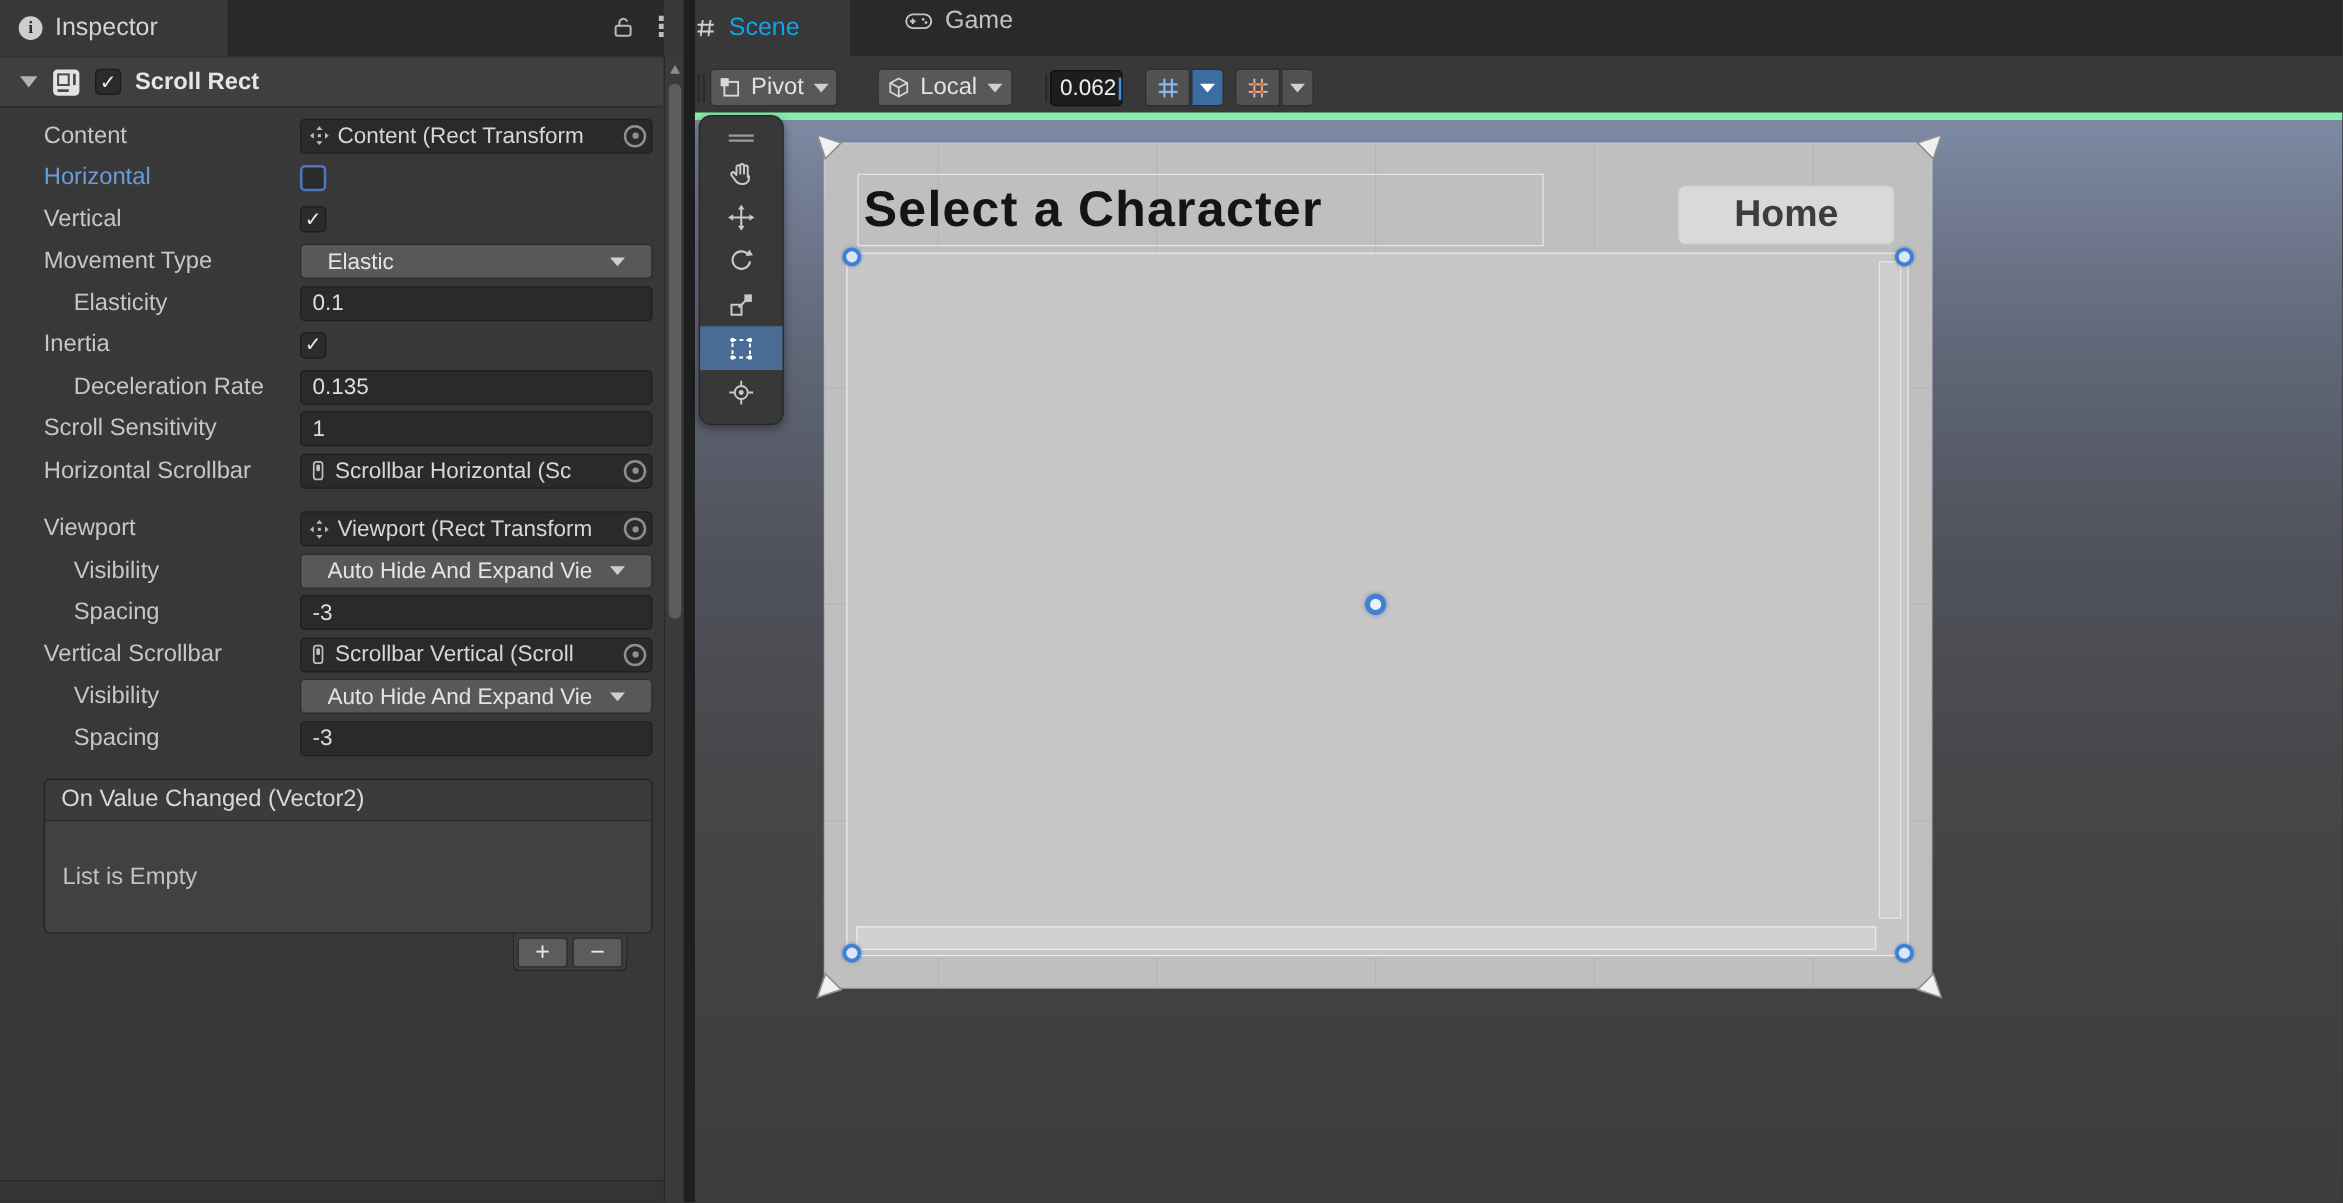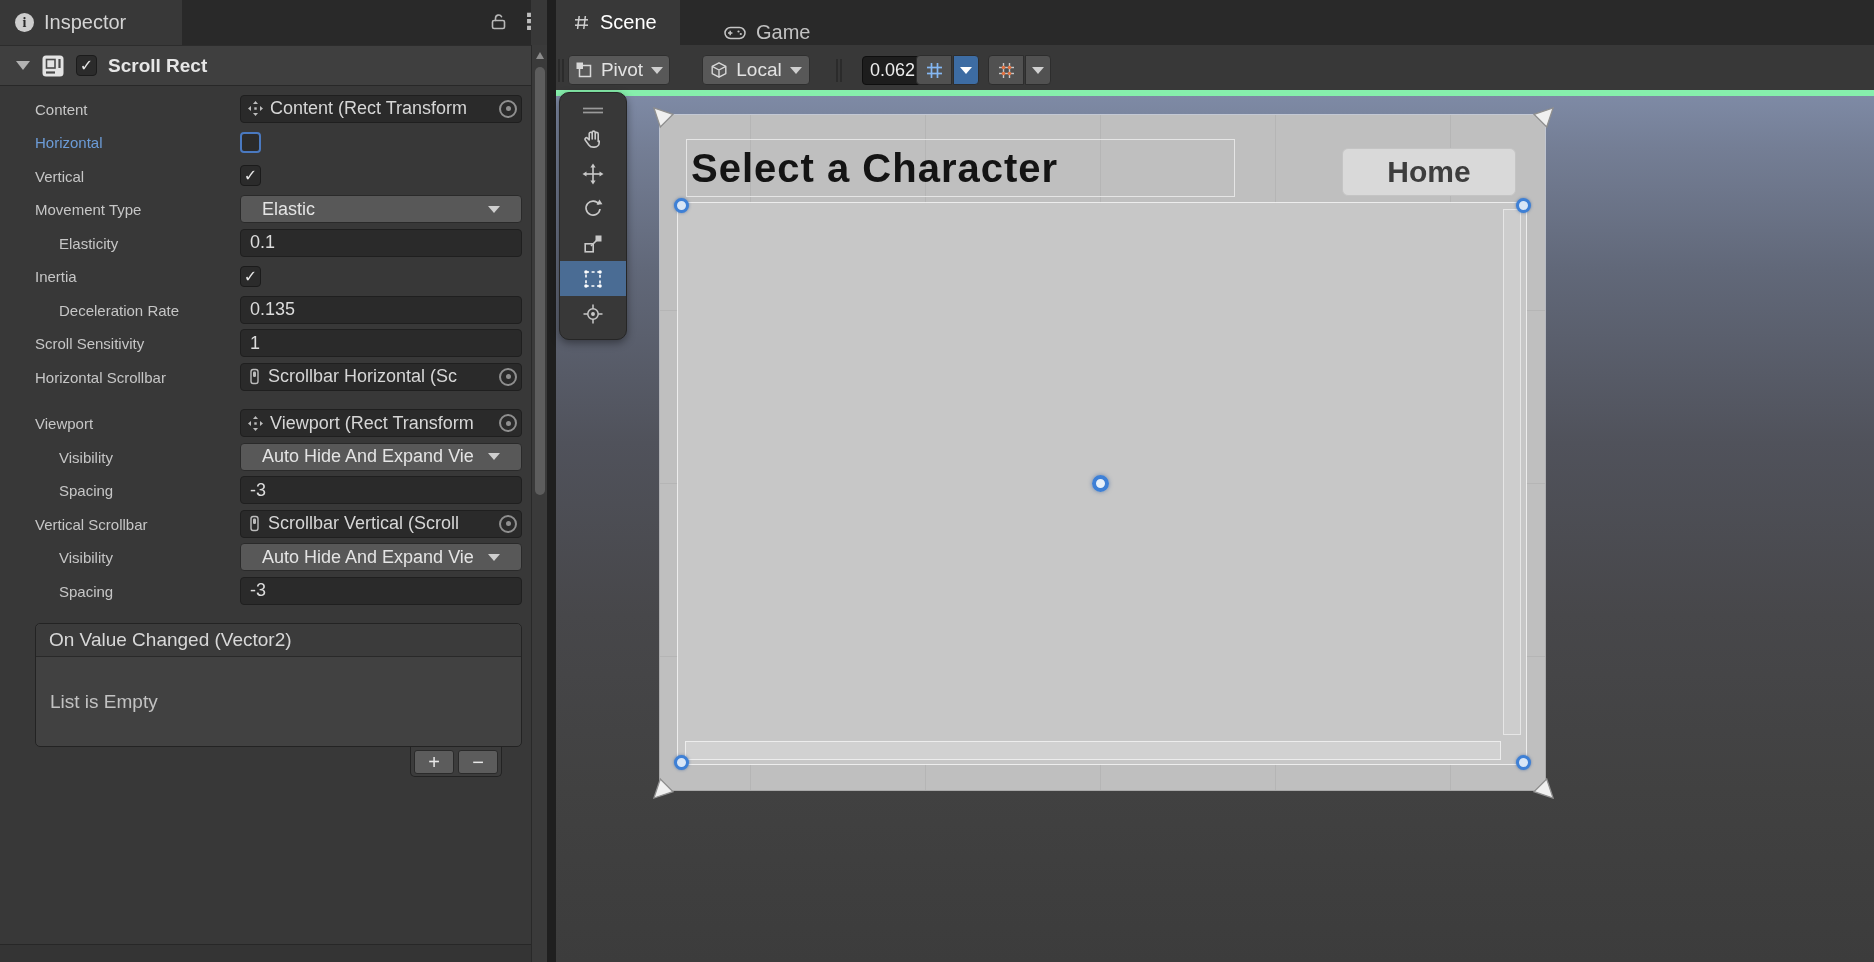--- a/index.html
+++ b/index.html
@@ -22,21 +22,21 @@
   .help-icon{position:absolute;left:429px;top:55px;width:21px;height:21px;border-radius:50%;background:#969696;color:#2c2c2c;font-weight:bold;font-size:15px;display:flex;align-items:center;justify-content:center;}
   .presets-wrap{position:absolute;left:463px;top:55px;}
   .kebab.hdr{position:absolute;left:500px;top:53px;}
 
   .checkbox{width:21px;height:21px;background:#2b2b2b;border:1px solid #1b1b1b;border-radius:4px;display:flex;align-items:center;justify-content:center;color:#e8e8e8;font-size:16px;font-weight:bold;flex:0 0 auto;}
   .checkbox.blue{border:2px solid #4a79c0;}
 
   #irows{position:absolute;left:0;top:92px;width:531px;}
   .irow{position:relative;height:33.5px;}
   .irow.gap{margin-top:13px;}
-  .ilabel{position:absolute;left:35px;top:50%;transform:translateY(-50%);font-size:15px;color:#c6c6c6;white-space:nowrap;}
+  .ilabel{position:absolute;left:35px;top:50%;transform:translateY(-50%);font-size:19px;color:#c6c6c6;white-space:nowrap;}
   .irow.indent .ilabel{left:59px;}
   .ilabel.override{color:#6c9cd8;}
   .ictl{position:absolute;left:240px;top:50%;transform:translateY(-50%);width:282px;height:28px;display:flex;align-items:center;}
   .objfield{width:100%;height:28px;background:#2a2a2a;border:1px solid #1f1f1f;border-radius:4px;display:flex;align-items:center;gap:6px;padding:0 4px 0 6px;}
   .objfield .txt{flex:1;font-size:18px;color:#d6d6d6;white-space:nowrap;overflow:hidden;}
   .fieldicon{display:flex;flex:0 0 auto;}
   .picker{width:18px;height:18px;border-radius:50%;border:2px solid #8f8f8f;position:relative;flex:0 0 auto;}
   .picker::after{content:"";position:absolute;left:50%;top:50%;width:5px;height:5px;margin:-2.5px 0 0 -2.5px;border-radius:50%;background:#8f8f8f;}
   .dropfield{width:100%;height:28px;background:#585858;border:1px solid #2a2a2a;border-radius:4px;display:flex;align-items:center;padding:0 21px;}
   .dropfield .txt{flex:1;font-size:18px;color:#e4e4e4;white-space:nowrap;overflow:hidden;}
@@ -55,22 +55,22 @@
   .iscroll{position:absolute;left:531px;top:45px;width:16px;height:917px;background:#3a3a3a;border-left:1px solid #292929;}
   .iscroll .up{position:absolute;top:7px;left:4px;width:0;height:0;border-left:4px solid transparent;border-right:4px solid transparent;border-bottom:7px solid #8d8d8d;}
   .iscroll .thumb{position:absolute;left:3px;top:22px;width:10px;height:428px;background:#5d5d5d;border-radius:5px;}
 
   .panel-gap{position:absolute;left:547px;top:0;width:9px;height:962px;background:#1f1f1f;}
 
   
   .scene{position:absolute;left:556px;top:0;width:1318px;height:962px;background:#383838;}
   .stabbar{position:absolute;left:0;top:0;right:0;height:45px;background:#292929;}
   .stab{height:45px;display:flex;align-items:center;gap:10px;font-size:20px;}
-  .stab-scene{position:absolute;left:0;top:0;width:124px;background:#383838;color:#ffffff;padding-left:17px;}
-  .stab-game{position:absolute;left:158px;top:16px;color:#c2c2c2;padding:0 18px 12px 10px;}
+  .stab-scene{position:absolute;left:0;top:0;width:124px;background:#383838;color:#0ea5e9;}
+  .stab-game{position:absolute;left:158px;top:0;color:#c2c2c2;padding:0 18px 12px 10px;}
 
   .stoolbar{position:absolute;left:0;top:45px;right:0;height:51px;background:#383838;border-bottom:6px solid #86efac;}
   .vsep{position:absolute;top:14px;width:2px;height:23px;background:#2b2b2b;}
   .tbtn{position:absolute;top:10px;height:30px;background:#585858;border:1px solid #2f2f2f;border-radius:4px;display:flex;align-items:center;justify-content:center;gap:8px;color:#e2e2e2;font-size:19px;}
   .numfield{position:absolute;top:11px;height:29px;background:#1d1d1d;border:1px solid #0f0f0f;border-radius:4px;color:#eeeeee;font-size:18px;display:flex;align-items:center;padding-left:7px;}
   .text-cursor{width:2px;height:18px;background:#4a90e2;margin-left:2px;}
   .icon-btn{position:absolute;top:10px;height:30px;background:#515151;border:1px solid #2d2d2d;display:flex;align-items:center;justify-content:center;}
   .icon-btn.blue-part{background:#3d6ca3;}
   .icon-btn .caret{border-top-color:#d0d0d0;}
   .icon-btn.blue-part .caret{border-top-color:#ffffff;}
@@ -373,21 +373,21 @@
             <svg width="18" height="18" viewBox="0 0 18 18" fill="none" stroke="#d8d8d8" stroke-width="1.4" stroke-linejoin="round">
               <path d="M9 1.8 15.8 5.4 V12.6 L9 16.2 2.2 12.6 V5.4 Z"></path>
               <path d="M2.2 5.4 9 9 15.8 5.4 M9 9 V16.2"></path>
             </svg>
           </span>
         <span>Local</span>
         <span class="caret"></span>
       </div>
       <div class="vsep" style="left:280px;"></div>
       <div class="vsep" style="left:284px;"></div>
-      <div class="numfield" style="left:306px;width:76px;">
+      <div class="numfield" style="left:284px;width:58px;">
         <span>0.062</span>
         <span class="text-cursor"></span>
       </div>
       <div class="icon-btn rl" style="left:360px;width:36px;">
         <span style="display:flex;">
             <svg width="19" height="19" viewBox="0 0 19 19" fill="none" stroke="#85b7f2" stroke-width="1.7">
               <line x1="6.5" y1="2" x2="6.5" y2="17"></line>
               <line x1="12.5" y1="2" x2="12.5" y2="17"></line>
               <line x1="2" y1="6.5" x2="17" y2="6.5"></line>
               <line x1="2" y1="12.5" x2="17" y2="12.5"></line>

